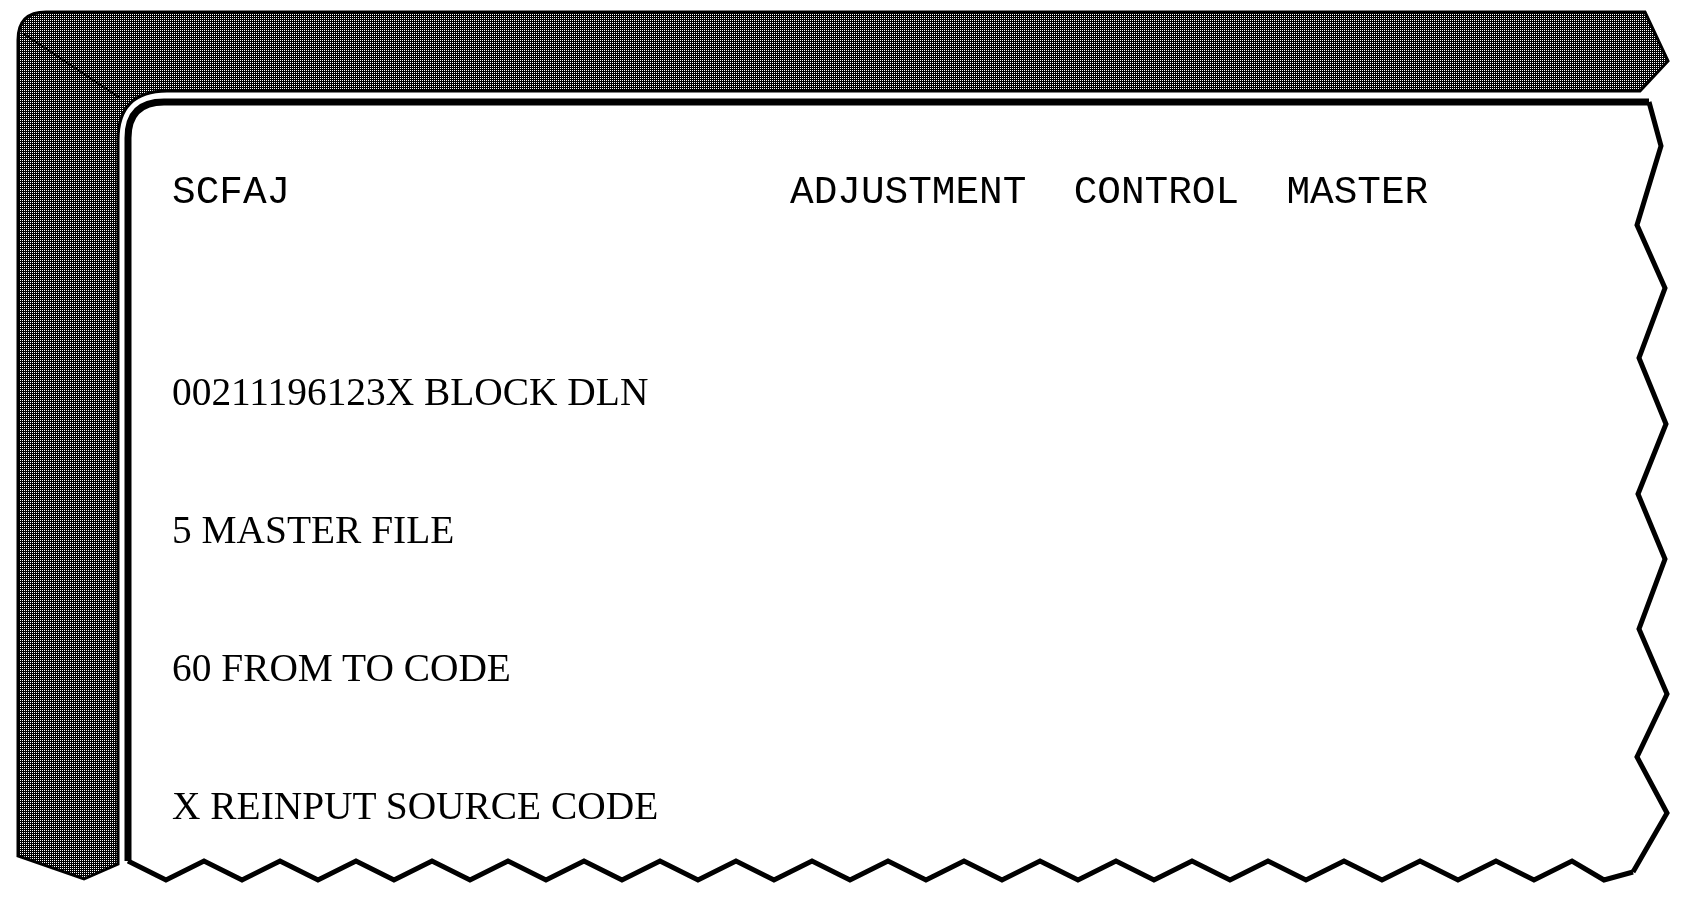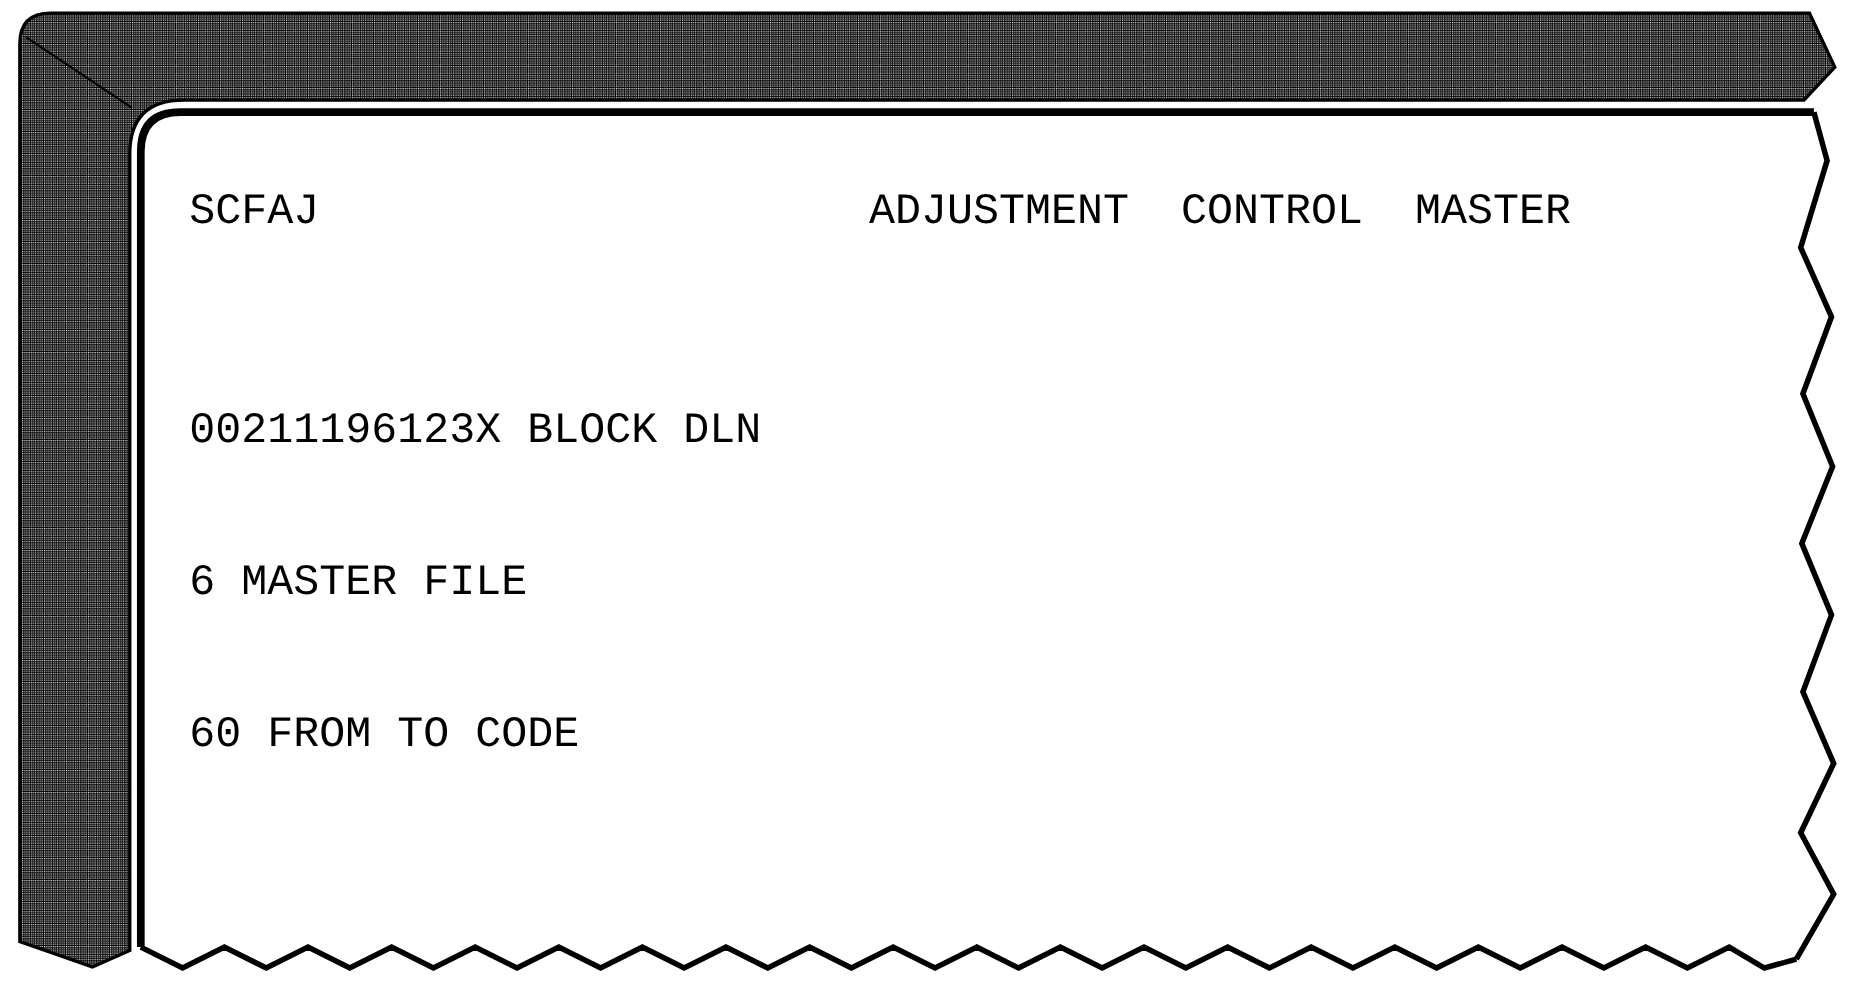--- a/index.html
+++ b/index.html
@@ -20,21 +20,21 @@
   .txt {
     position: absolute;
     font-size: 39.4px;
     line-height: 46px;
     white-space: pre;
     letter-spacing: 0;
   }
   #cmd   { left: 172px; top: 170px; }
   #title { left: 790px; top: 170px; }
   .body-lines { left: 172px; top: 277px; }
-  .body-lines .line { height: 46px; }
+  .body-lines .line { height: 46px; font-family: Liberation Serif, serif; }
 </style>
 </head>
 <body>
 
 <div class="stage">
 
   <svg class="frame" width="1687" height="905" viewBox="0 0 1687 905" aria-hidden="true">
     <defs>
       <pattern id="stipple" width="4" height="4" patternUnits="userSpaceOnUse">
         <rect width="4" height="4" fill="#000000"></rect>
@@ -64,22 +64,23 @@
              L 1268 861 L 1306 880 L 1344 861 L 1382 880 L 1420 861 L 1458 880
              L 1496 861 L 1534 880 L 1572 861 L 1604 880 L 1633 872" fill="none" stroke="#000000" stroke-width="5" stroke-linejoin="miter"></path>
   </svg>
 
   <div class="txt" id="cmd">SCFAJ</div>
 
   <div class="txt" id="title">ADJUSTMENT  CONTROL  MASTER</div>
 
   <div class="txt body-lines">
     <div class="line">00211196123X BLOCK DLN</div>
-    <div class="line">6 MASTER FILE</div>
+    <div class="line">5 MASTER FILE</div>
     <div class="line">60 FROM TO CODE</div>
+    <div class="line">X REINPUT SOURCE CODE</div>
     
     
     
     
     
     
     
     
   </div>
 

